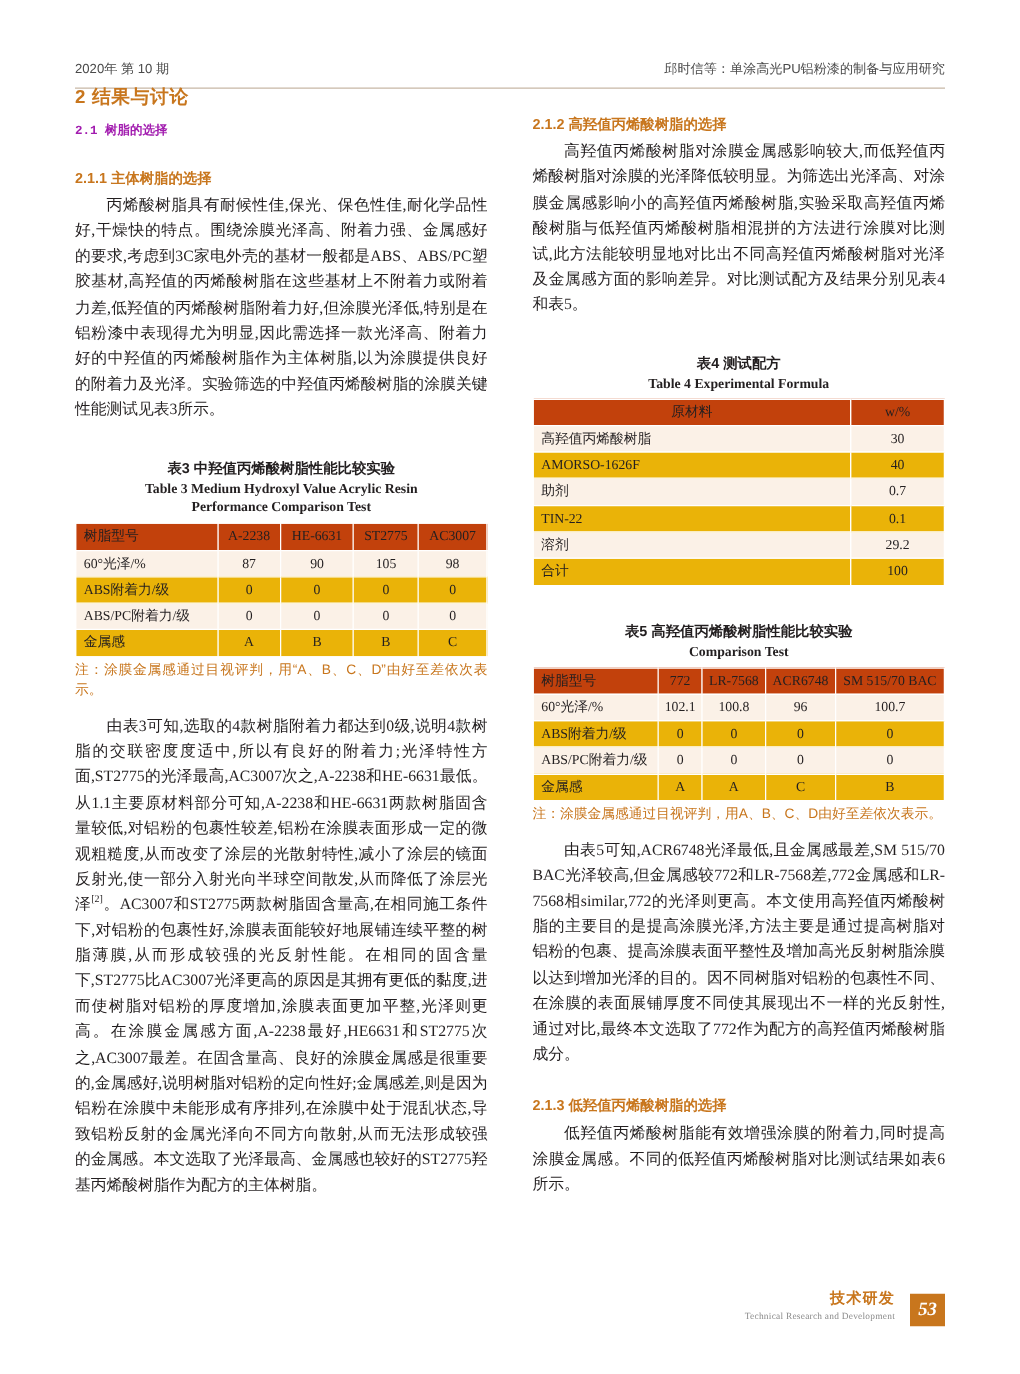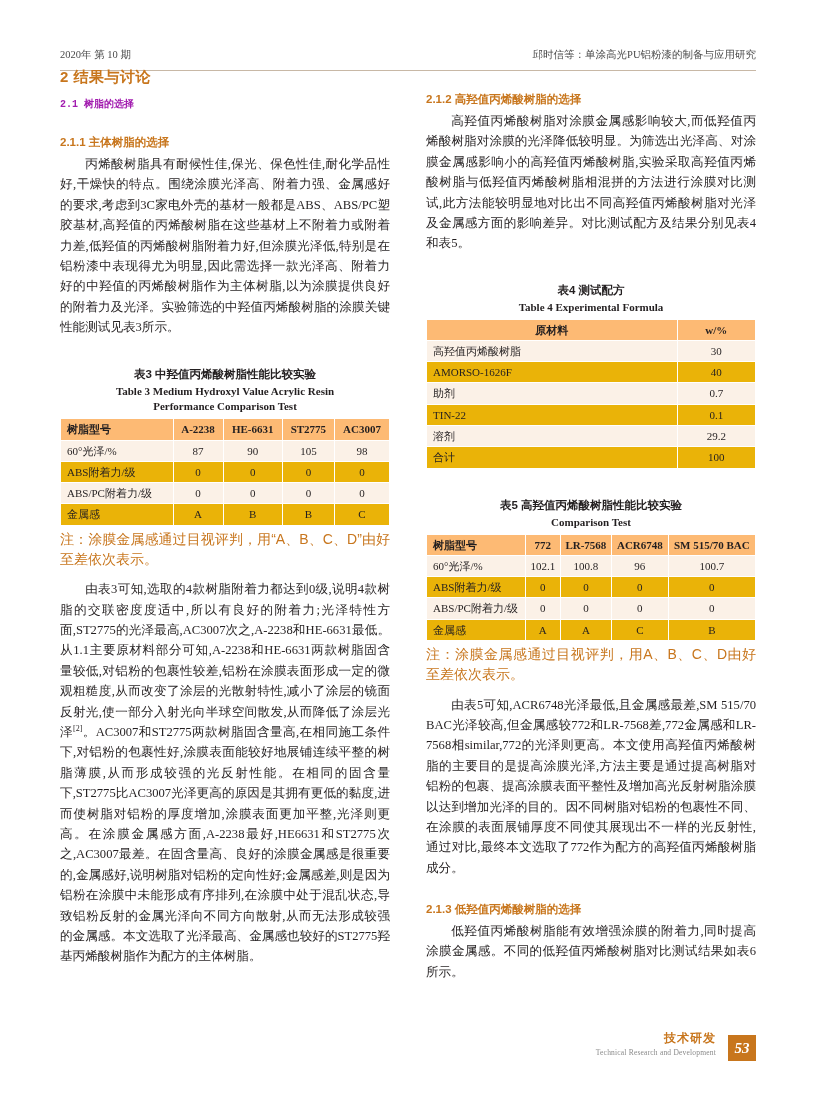--- a/index.html
+++ b/index.html
@@ -23,21 +23,21 @@
 
   
   .header {
     position: absolute;
     left: 60px; top: 48px; width: 696px;
     display: flex;
     justify-content: space-between;
     align-items: flex-end;
     font-size: 10.5px;
     color: #4a4a4a;
-    font-family: Liberation Serif, serif;
+    font-family: Liberation Sans, sans-serif;
     padding-bottom: 4px;
   }
   .header-rule {
     position: absolute;
     left: 60px; top: 70px; width: 696px; height: 1px;
     background: #c8b8a6;
   }
 
   
   .col {
@@ -104,29 +104,29 @@
     font-family: "Liberation Serif", serif;
     margin-top: 4px;
   }
   table.data td, table.data th {
     border: 1px solid #ffffff;
     padding: 3px 4px;
     text-align: center;
     line-height: 1.3;
   }
   table.data tr.head td {
-    background: #fdba74;
-    font-weight: bold;
+    background: #c2410c;
+    font-weight: normal;
   }
   table.data tr.odd td { background: #eab308; }
   table.data tr.even td { background: #fbf1e7; }
   table.data td.lbl { text-align: left; padding-left: 6px; }
   .note {
     color: #c8761d;
-    font-size: 14px;
+    font-size: 11px;
     font-family: "Liberation Sans", sans-serif;
     line-height: 1.45;
     margin-top: 3px;
     text-align: justify;
   }
 
   
   .footer {
     position: absolute;
     right: 60px; bottom: 42px;

